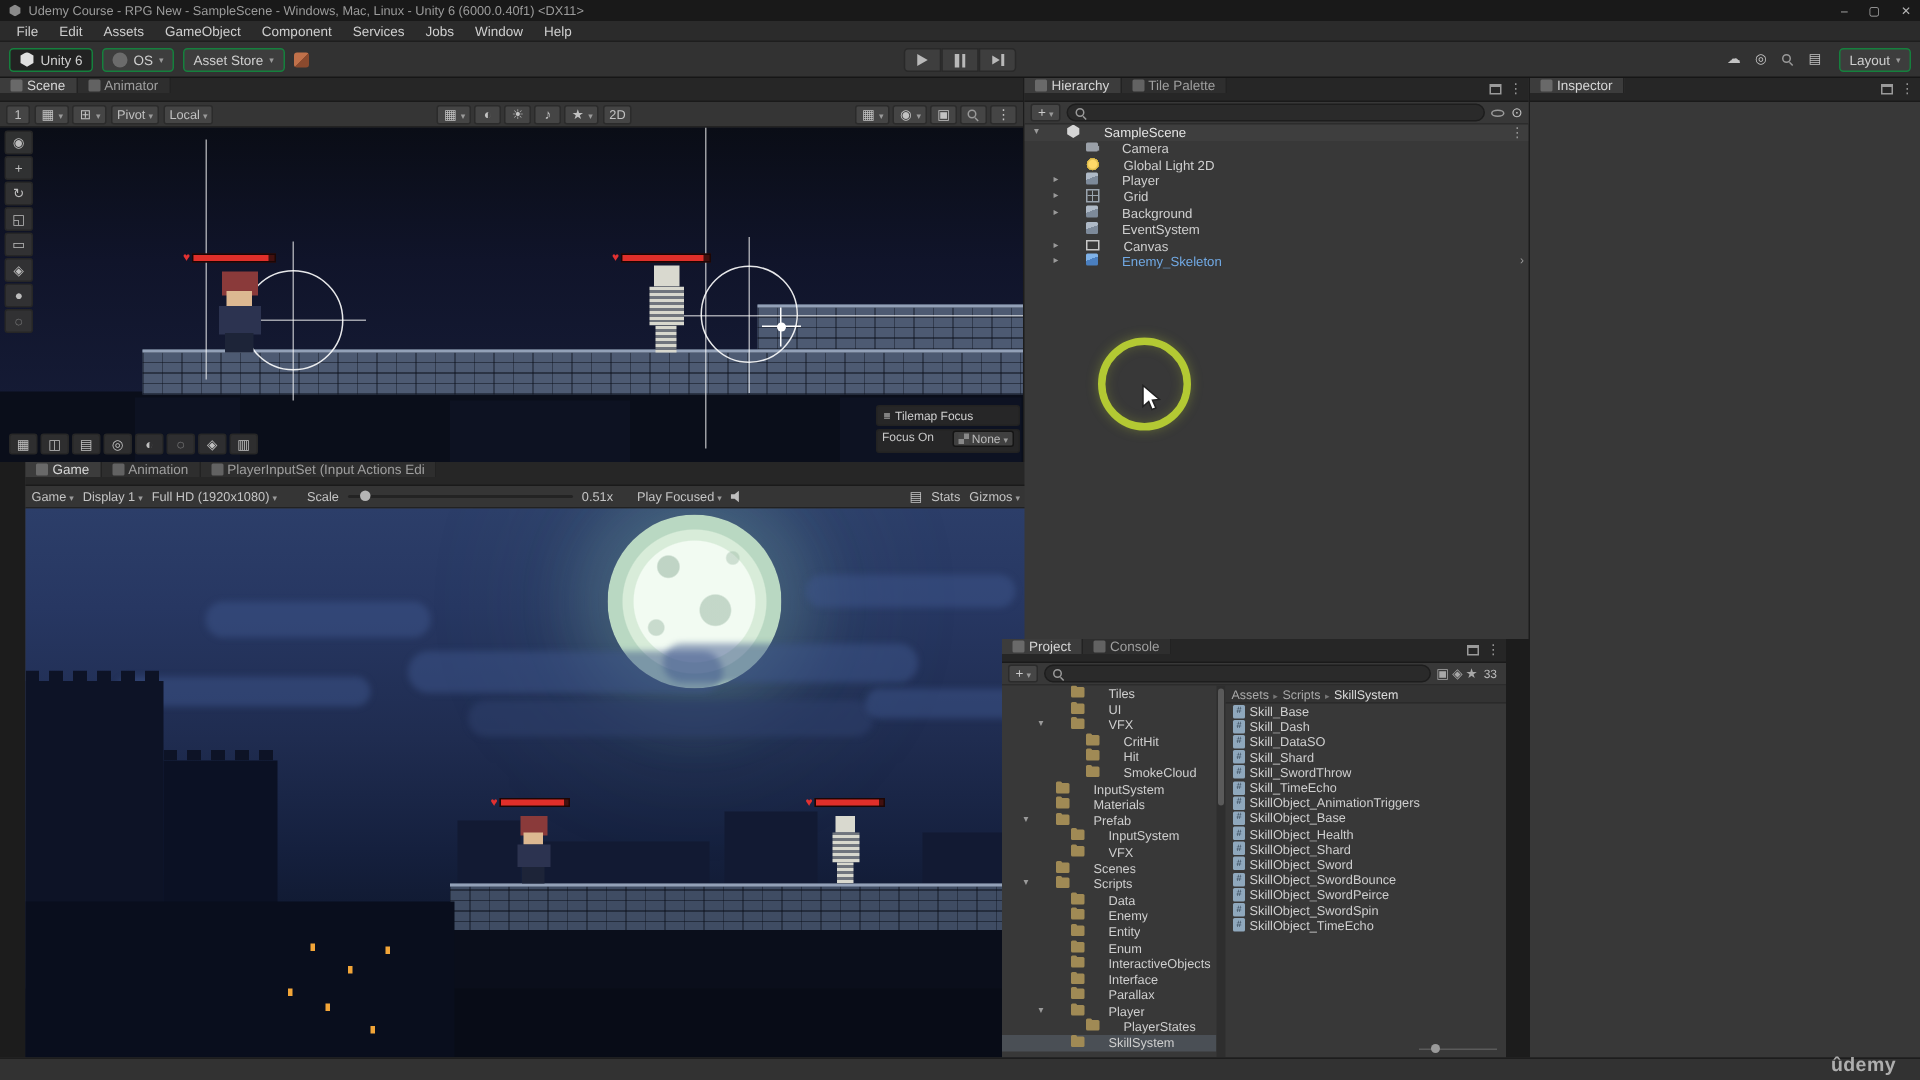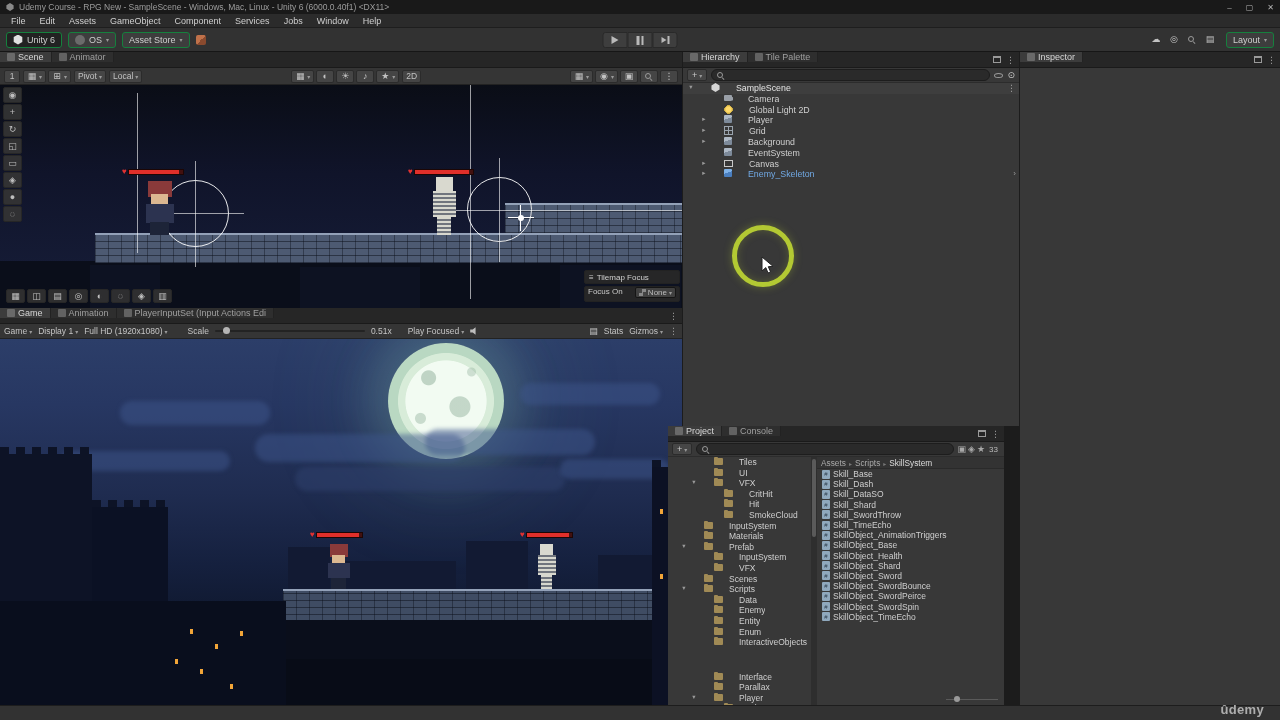--- a/index.html
+++ b/index.html
@@ -94,21 +94,21 @@
 .tools-col{position:absolute;left:3px;top:2px;display:flex;flex-direction:column;gap:1px;z-index:5}
 .tool-btn{width:19px;height:16px;background:rgba(52,52,52,.92);border:1px solid #262626;display:flex;align-items:center;justify-content:center;color:#bdbdbd;font-size:9px;border-radius:2px}
 .overlay-row{position:absolute;left:6px;top:204px;display:flex;gap:2px;z-index:5}
 .overlay-btn{width:19px;height:14px;background:rgba(50,50,50,.9);border:1px solid #272727;border-radius:2px;display:flex;align-items:center;justify-content:center;color:#c0c0c0;font-size:8px}
 .tilemap-overlay{position:absolute;left:584px;top:185px;width:96px;z-index:6}
 .tm-title{display:flex;gap:3px;align-items:center;background:rgba(40,40,40,.95);border:1px solid #222;border-radius:2px;height:14px;padding:0 4px;font-size:8px;color:#cfcfcf}
 .tm-row{margin-top:2px;display:flex;gap:3px;align-items:flex-start;background:rgba(40,40,40,.95);border:1px solid #222;border-radius:2px;height:16px;padding:0 3px;font-size:8px}
 .tm-select{margin-left:auto;display:flex;align-items:center;gap:2px;background:#404040;border:1px solid #151515;border-radius:2px;height:11px;padding:0 3px;color:#bbb}
 .tm-check{width:7px;height:7px;background:conic-gradient(#888 25%,#444 0 50%,#888 0 75%,#444 0)}
 
-.game-panel{left:0;top:308px;width:682px;height:397px}
+.game-panel{left:17px;top:308px;width:682px;height:397px}
 .game-toolbar{height:15px;background:#353535;border-bottom:1px solid #222;display:flex;align-items:center;gap:6px;padding:0 4px;font-size:8.5px;color:#c5c5c5}
 .game-viewport{position:absolute;left:0;top:31px;right:0;bottom:0;overflow:hidden;background:linear-gradient(180deg,#2c3e69 0%,#273762 18%,#1f2c50 42%,#15203e 62%,#0c1426 85%,#090e1c 100%)}
 .slider{position:relative;width:150px;height:2px;background:#232323;border-radius:1px;align-self:center}
 .sthumb{position:absolute;left:8px;top:-3px;width:7px;height:7px;border-radius:50%;background:#b5b5b5}
 .speaker{width:9px;height:9px;background:#bdbdbd;clip-path:polygon(0 33%,28% 33%,60% 8%,60% 92%,28% 67%,0 67%)}
 .moon{position:absolute;left:388px;top:4px;width:116px;height:116px;border-radius:50%;
 background:radial-gradient(circle at 35% 30%,rgba(150,180,160,.55) 0 7px,transparent 8px),radial-gradient(circle at 62% 55%,rgba(150,180,160,.5) 0 10px,transparent 11px),radial-gradient(circle at 28% 65%,rgba(150,180,160,.45) 0 5px,transparent 6px),radial-gradient(circle at 72% 25%,rgba(150,180,160,.4) 0 4px,transparent 5px),radial-gradient(circle,#f2fbf2 0 49%,#d8ecd9 50% 58%,#b9d8c2 59% 100%);
 box-shadow:0 0 40px 20px rgba(160,220,200,.18),0 0 90px 45px rgba(120,190,170,.10)}
 .cloud{position:absolute;background:rgba(62,86,140,.5);border-radius:16px;filter:blur(2px)}
 .fg{position:absolute;background-color:#0d1326;background-repeat:no-repeat}
@@ -766,21 +766,21 @@
             <span class="item-icon icon-folder"></span>
             <span class="row-label">Enum</span>
           </div>
 
           <div class="trow" style="padding-left: 22px;">
             <span class="arrow"></span>
             <span class="item-icon icon-folder"></span>
             <span class="row-label">InteractiveObjects</span>
           </div>
 
-          <div class="trow" style="padding-left: 22px; margin-top: 24px;">
+          <div class="trow" style="padding-left: 22px;">
             <span class="arrow"></span>
             <span class="item-icon icon-folder"></span>
             <span class="row-label">Interface</span>
           </div>
 
           <div class="trow" style="padding-left: 22px;">
             <span class="arrow"></span>
             <span class="item-icon icon-folder"></span>
             <span class="row-label">Parallax</span>
           </div>

